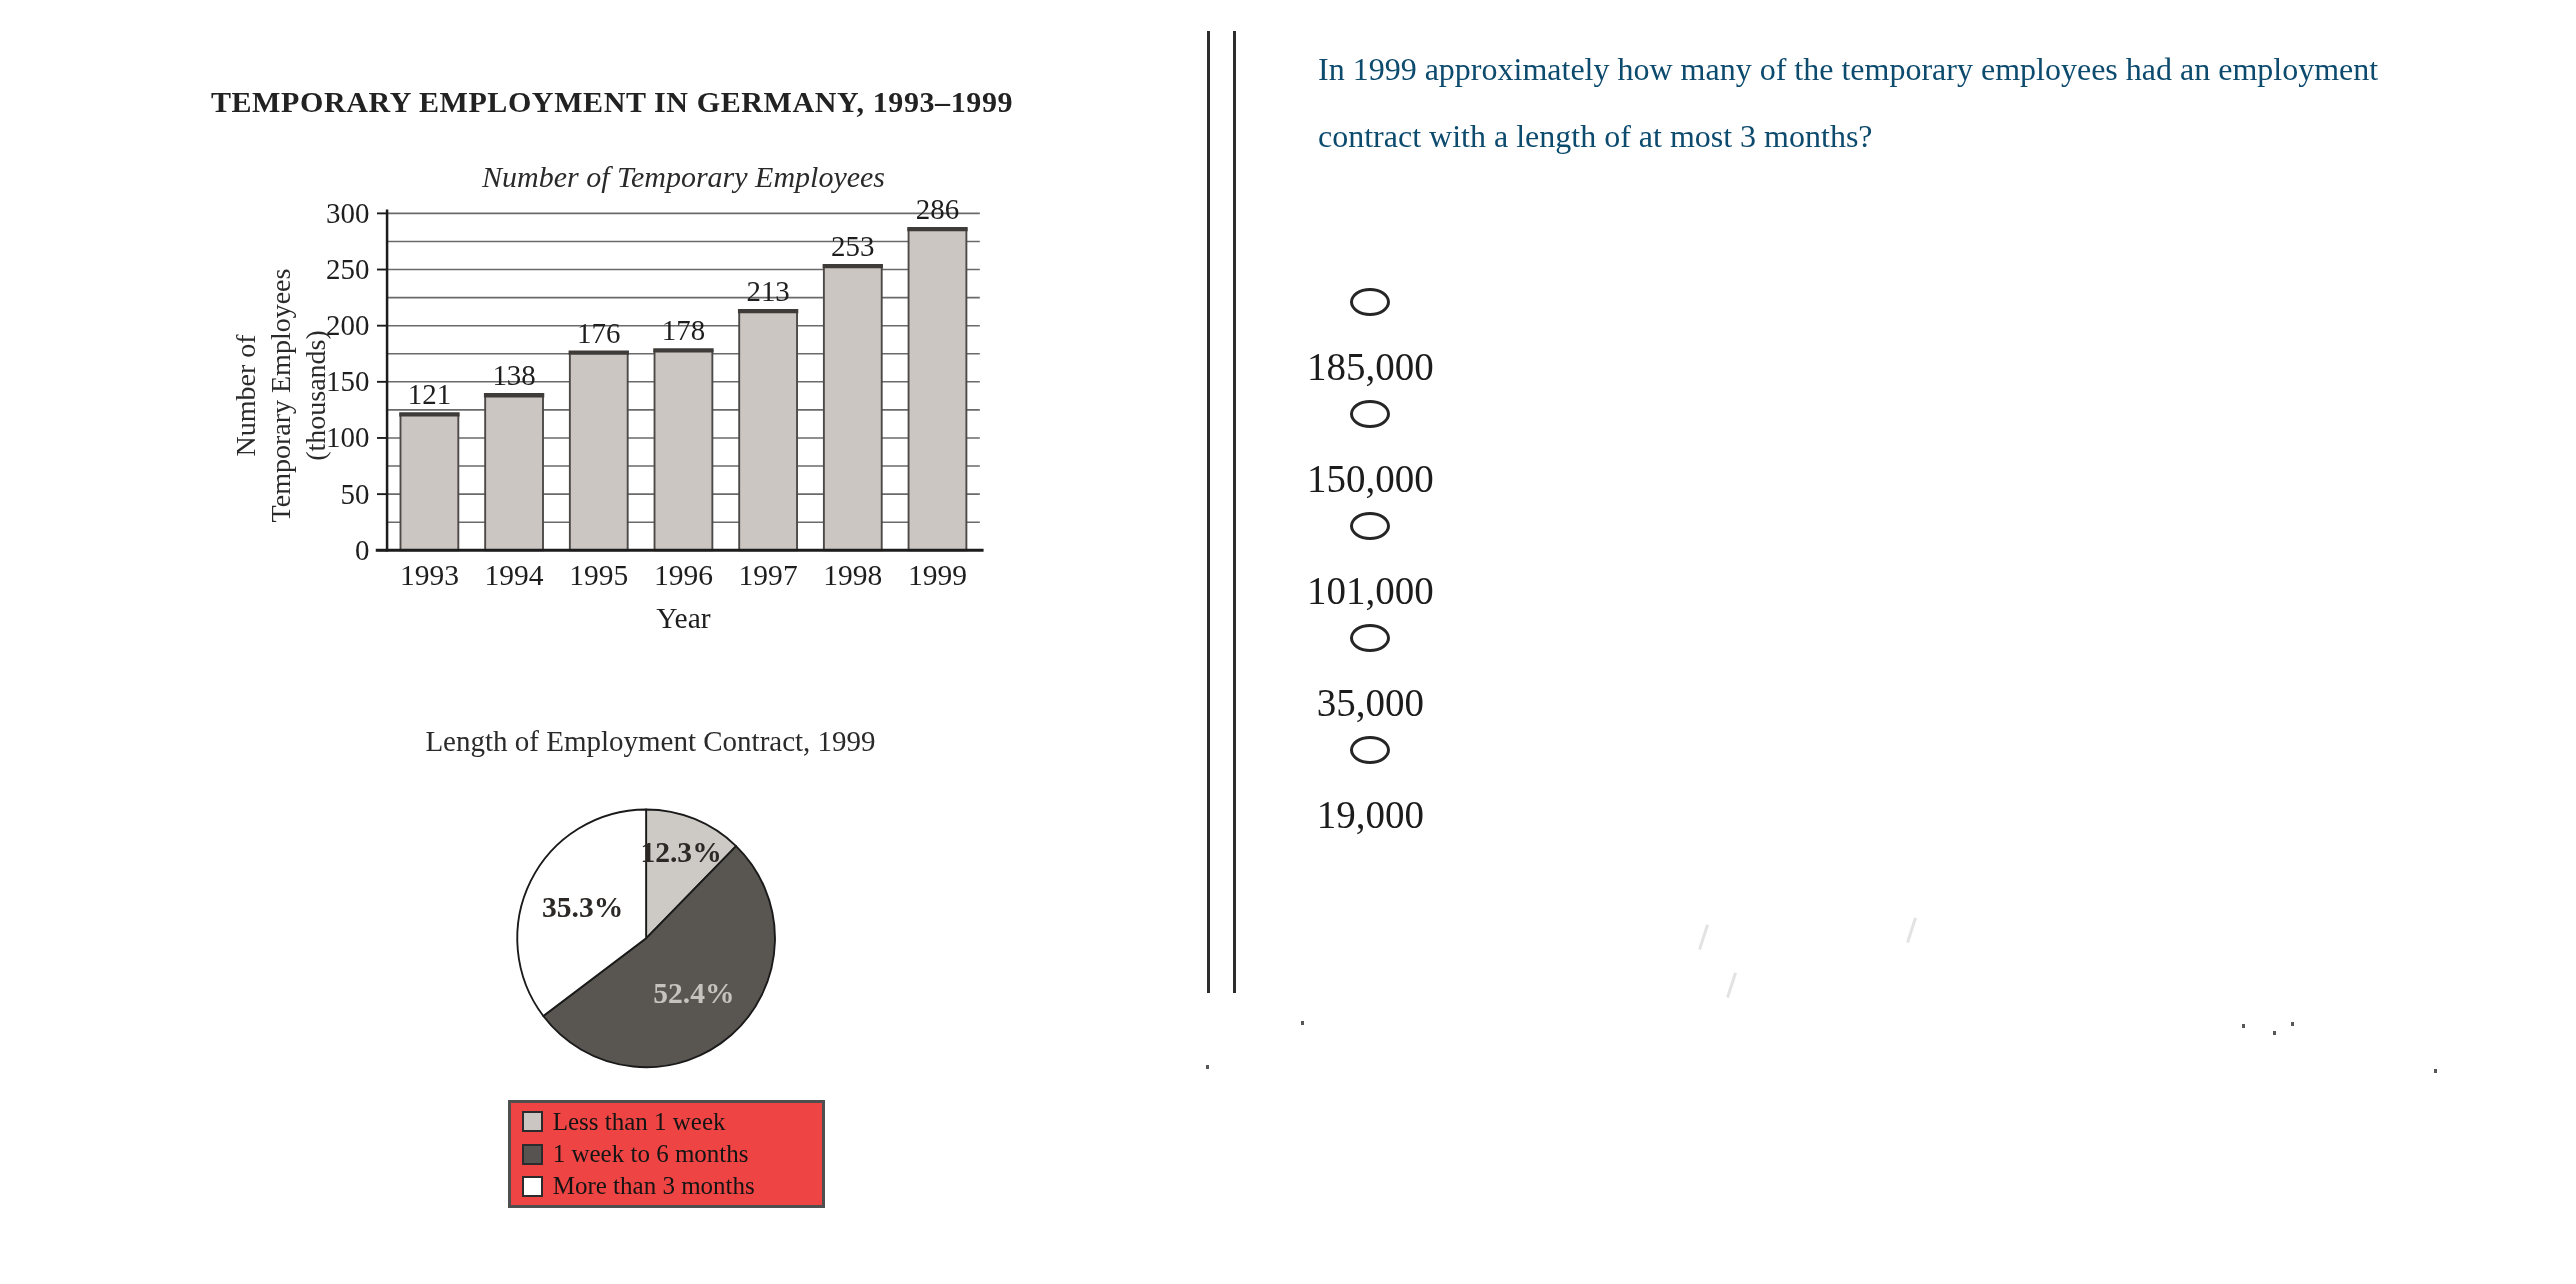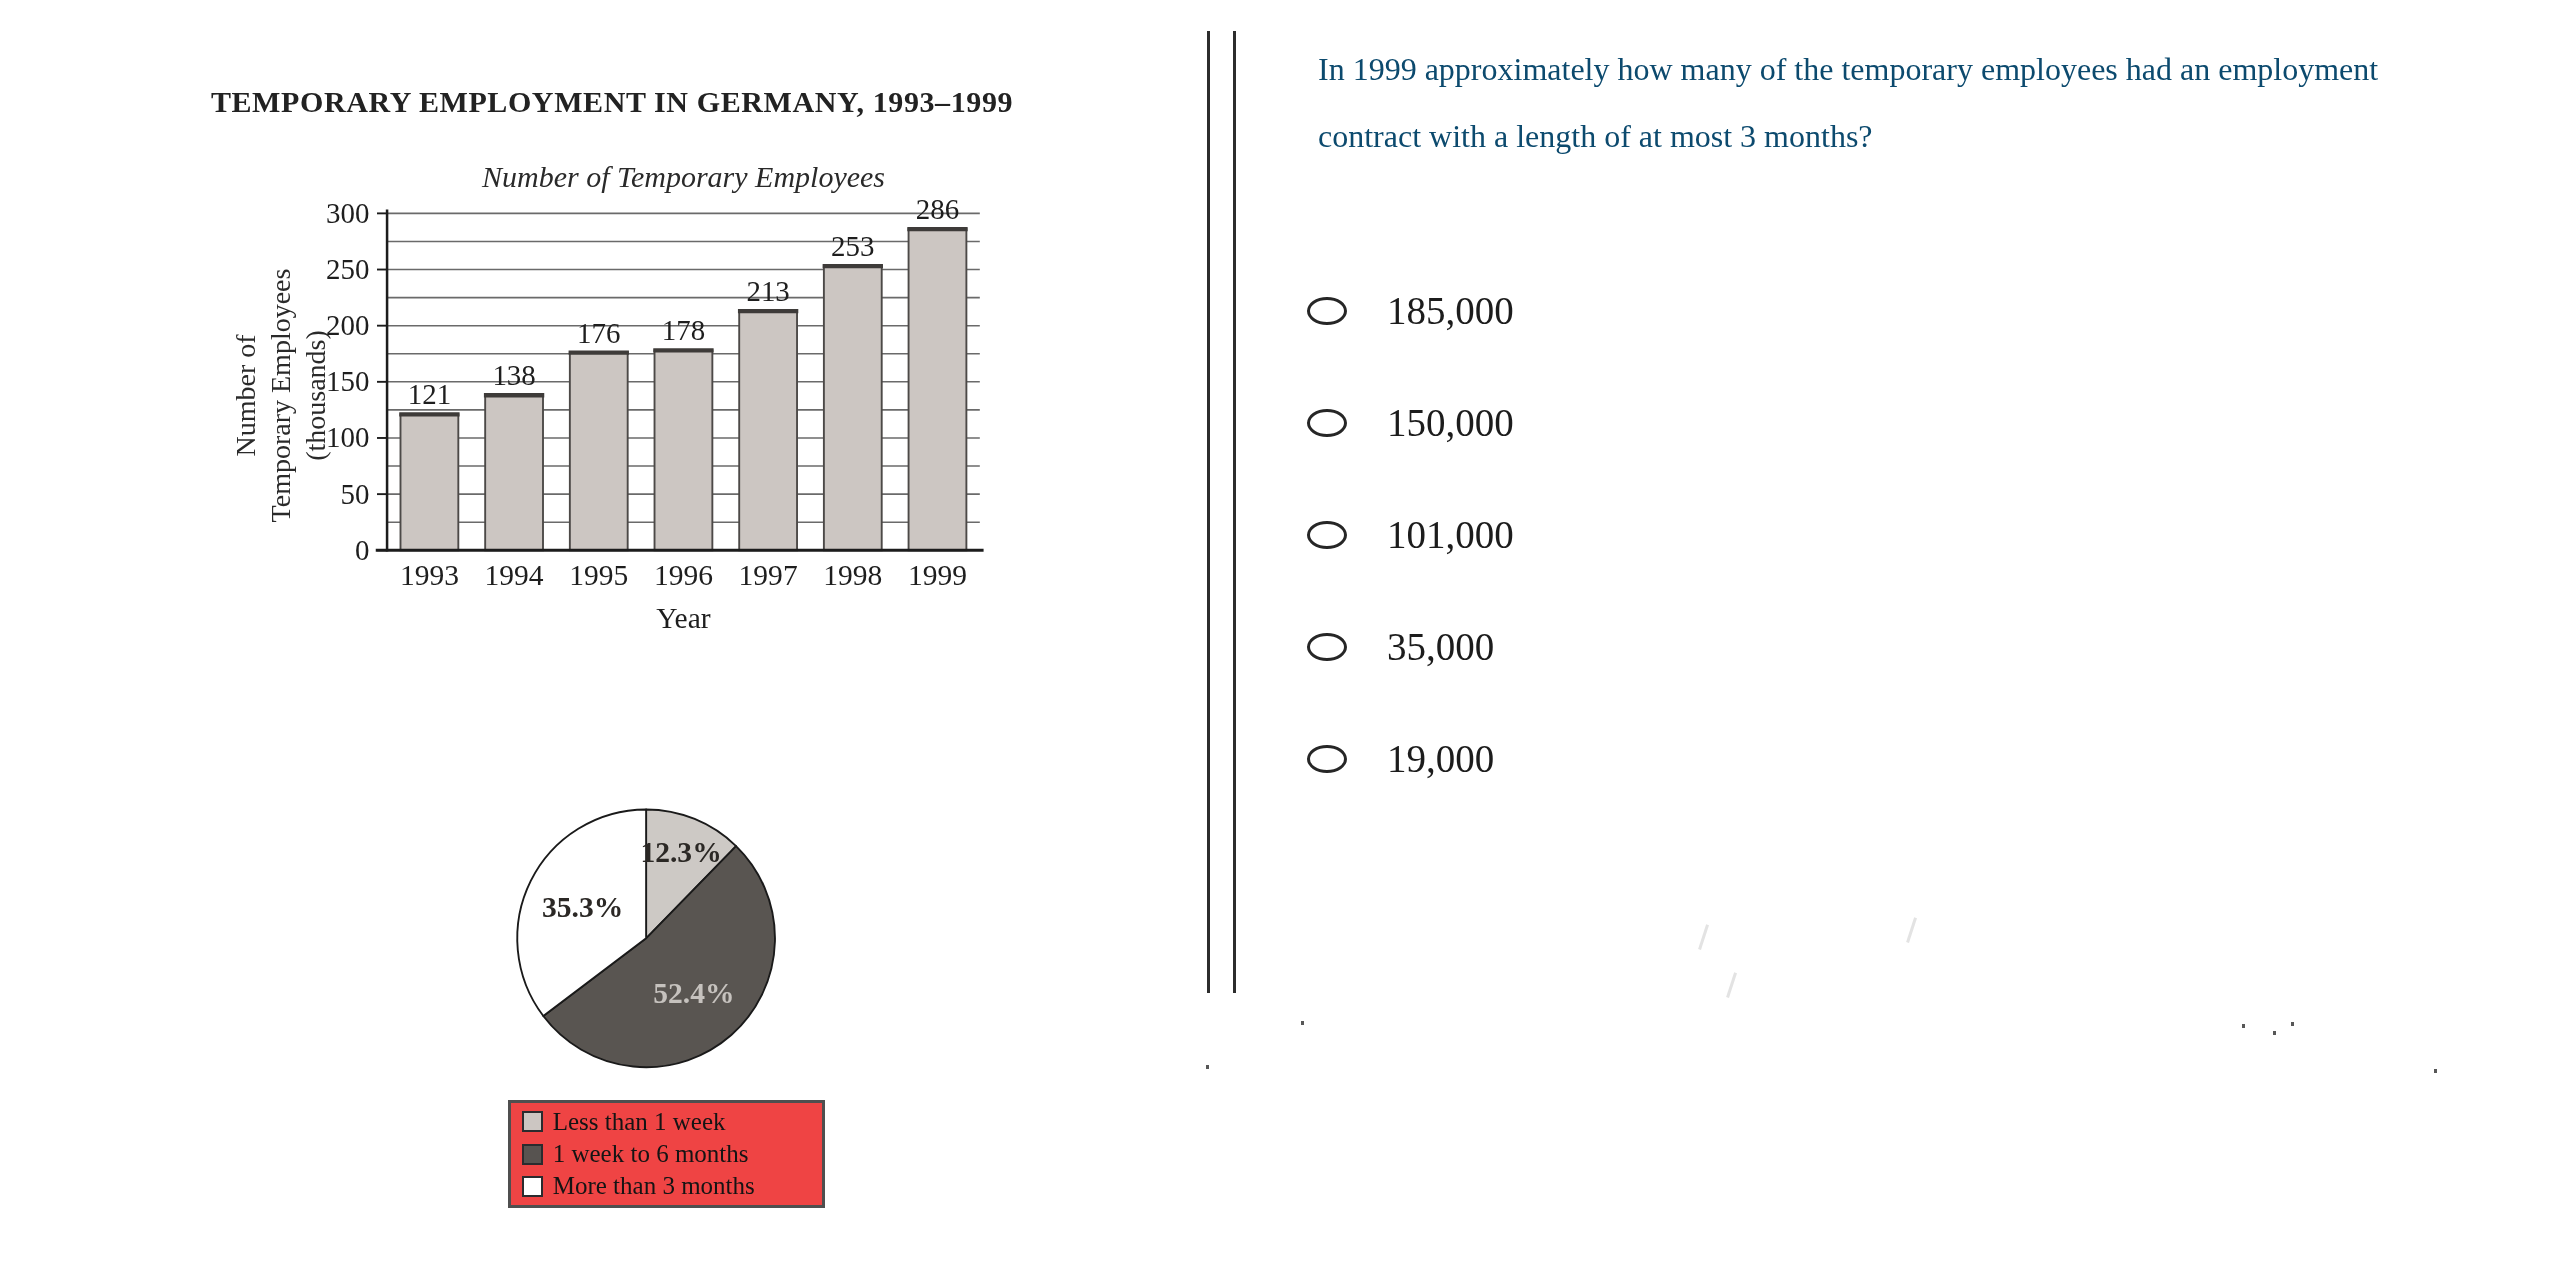--- a/index.html
+++ b/index.html
@@ -21,21 +21,21 @@
   .legend{left:508px;top:1100px;width:317px;height:108px;border:3.1px solid #4f4f4f;
     background:#ef4444;box-sizing:border-box;display:flex;flex-direction:column;
     justify-content:center;gap:5.7px;padding:6.3px 11.3px;}
   .legend-row{display:flex;align-items:center;gap:9.4px;font-size:25px;line-height:26.4px;color:#141414;}
   .swatch{width:21px;height:21px;border:2.5px solid #2b2b2e;box-sizing:border-box;flex:none;background:#fff;}
   
   .divider-line{top:31px;width:2.5px;height:962px;background:#2d2d2d;}
   
   .question{left:1318px;top:36px;width:1133px;font-size:32px;line-height:67px;color:#0c4a6e;margin:0;}
   .options{left:1307px;top:288px;display:flex;flex-direction:column;gap:67px;}
-  .option-row{display:flex;align-items:center;gap:40px;height:45px;cursor:pointer;}
+  .option-row{display:flex;align-items:center;gap:28px;height:45px;cursor:pointer;flex-direction:column;}
   .radio{width:40px;height:28px;border:3.1px solid #262626;border-radius:50%;
     background:#ffffff;box-sizing:border-box;flex:none;}
   .option-label{font-size:39px;color:#1c1c1c;white-space:nowrap;}
   
   .speck{position:absolute;width:3.1px;height:4.4px;background:#3a3a3a;opacity:.85;}
   .smudge{position:absolute;width:2.5px;height:26.4px;background:#e3e3e3;transform:rotate(18deg);}
 </style>
 </head>
 <body>
 
@@ -104,20 +104,21 @@
         <rect x="1124.6428571428573" y="59.01333333333332" width="92" height="510.9866666666667" fill="#ccc6c2" stroke="#4c4947" stroke-width="3"></rect>
         <line x1="1122.6428571428573" y1="59.01333333333332" x2="1218.6428571428573" y2="59.01333333333332" stroke="#3e3b39" stroke-width="7"></line>
         <text x="1170.6428571428573" y="43.01333333333332" text-anchor="middle" font-size="46" fill="#1e1e1e">286</text>
         <text x="1170.6428571428573" y="626" text-anchor="middle" font-size="47" fill="#1e1e1e">1999</text>
         <line x1="295" y1="28" x2="295" y2="572" stroke="#1c1c1c" stroke-width="4"></line>
         <line x1="277" y1="570" x2="1244" y2="570" stroke="#1c1c1c" stroke-width="5"></line>
         <text x="766.5" y="694" text-anchor="middle" font-size="47" fill="#1e1e1e">Year</text>
       </svg></div>
 
   <div class="abs pie-title">
+    <div>Length of Employment Contract, 1999</div>
   </div>
 
   <div id="pie-chart" class="abs"><svg viewBox="0 0 540 490" width="340" height="308" style="font-family: &quot;Liberation Serif&quot;, serif;">
         <path d="M 267 236 L 267 31 A 205 205 0 0 1 410.1239108936619 89.23302098052463 Z" fill="#cdc9c5" stroke="#1a1a1a" stroke-width="3" stroke-linejoin="round"></path>
         <path d="M 267 236 L 410.1239108936619 89.23302098052463 A 205 205 0 1 1 103.45213989459296 359.6005560462501 Z" fill="#595551" stroke="#1a1a1a" stroke-width="3" stroke-linejoin="round"></path>
         <path d="M 267 236 L 103.45213989459296 359.6005560462501 A 205 205 0 0 1 266.99999999999994 31 Z" fill="#ffffff" stroke="#1a1a1a" stroke-width="3" stroke-linejoin="round"></path>
         <text x="322.6261611368352" y="115.28317514958579" text-anchor="middle" font-size="47" font-weight="bold" fill="#2b2825">12.3%</text>
         <text x="342.91860213915527" y="338.11275079357677" text-anchor="middle" font-size="47" font-weight="bold" fill="#c6c2be">52.4%</text>
         <text x="166.06105315137745" y="201.76165300200498" text-anchor="middle" font-size="47" font-weight="bold" fill="#2b2825">35.3%</text>
       </svg></div>

